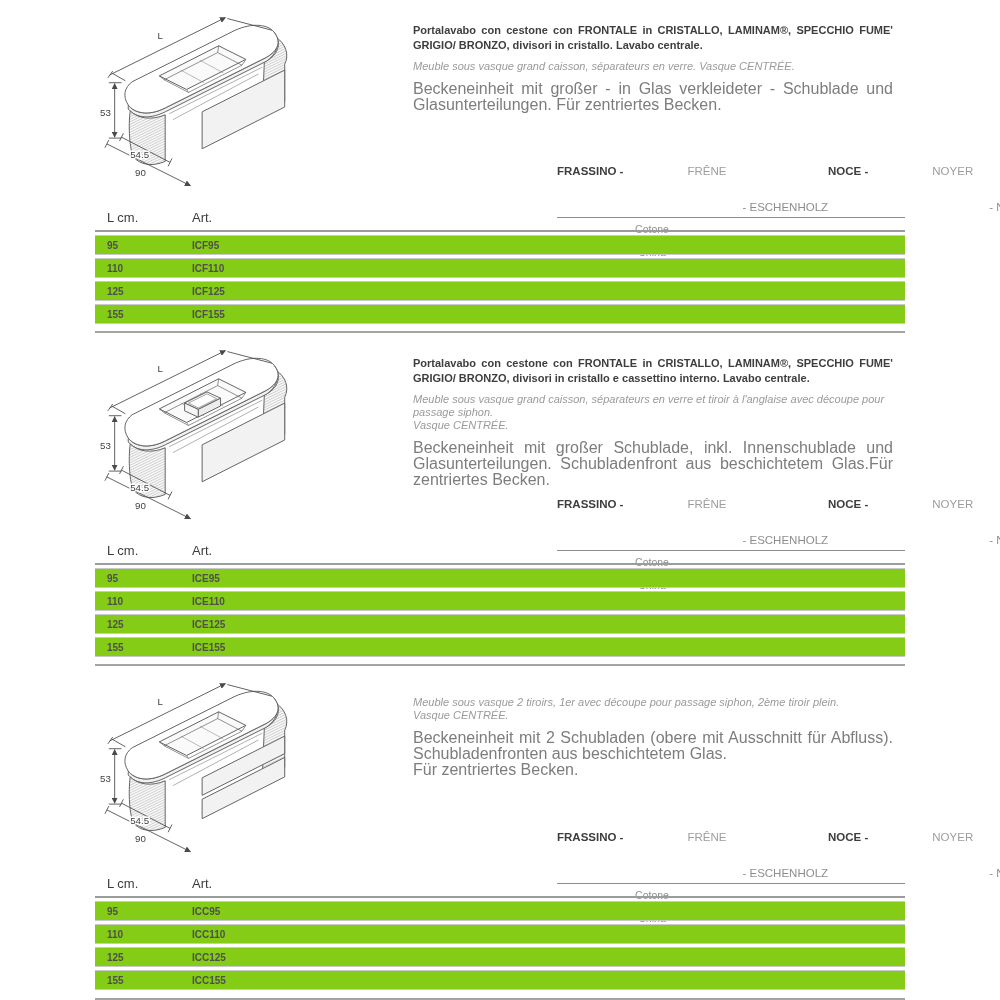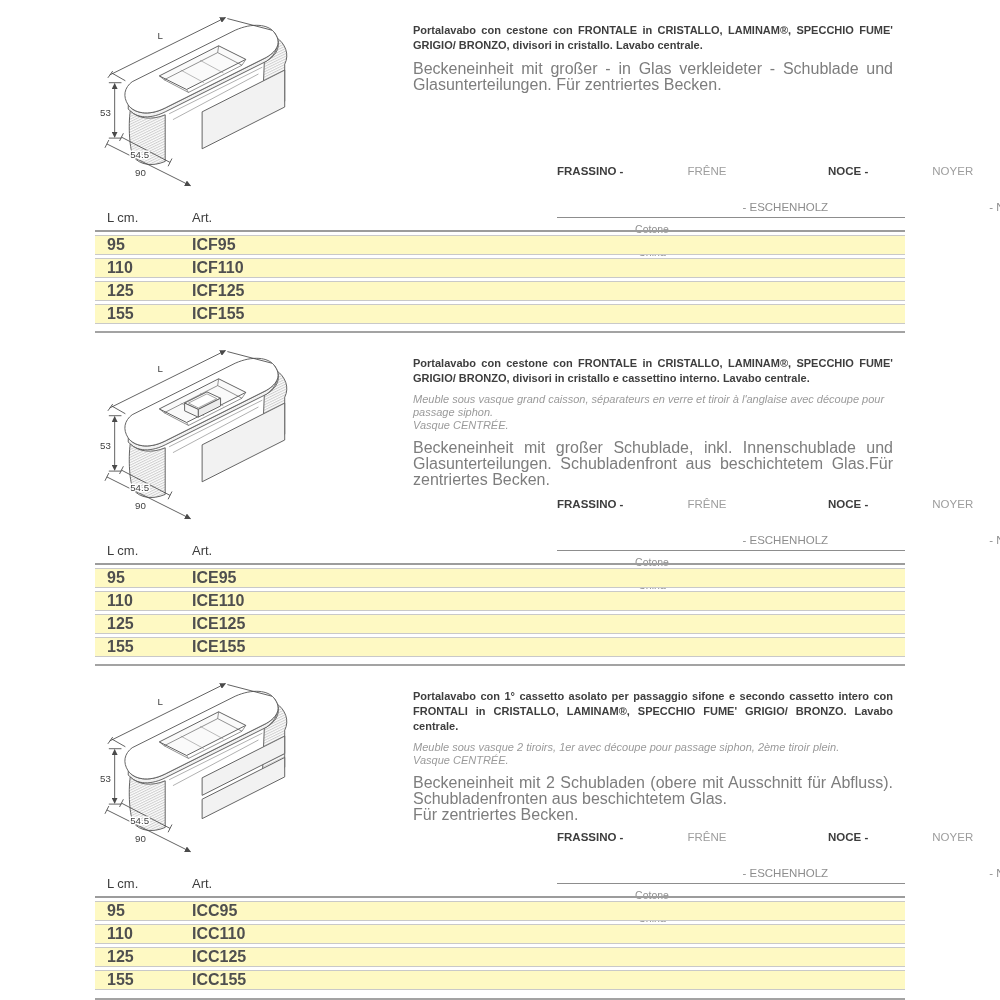--- a/index.html
+++ b/index.html
@@ -30,23 +30,23 @@
   .fi{color:#9d9d9d;margin-left:48px;}
   .fr2{color:#8d8d8d;margin-top:36px;}
   .shades{width:190px;text-align:center;margin-top:6px;font-size:10.5px;
           line-height:11.5px;color:#909090;}
 
   .table{position:absolute;left:0;top:210px;width:810px;}
   .thead{display:flex;border-bottom:2px solid #9c9c9c;padding-bottom:5px;
          font-size:13px;font-weight:normal;color:#3c3c3c;}
   .c1{width:85px;padding-left:12px;box-sizing:content-box;}
   .c2{flex:1;}
-  .trow{display:flex;align-items:center;height:18px;background:#fef9c3;
+  .trow{display:flex;align-items:center;height:18px;background:#84cc16;
         border-top:1px solid #c9c9c9;border-bottom:1px solid #c9c9c9;
-        margin-top:3px;font-size:16px;font-weight:bold;color:#4f4f4f;}
+        margin-top:3px;font-size:10px;font-weight:bold;color:#4f4f4f;}
 </style>
 </head>
 <body>
 
 <div class="page">
 
   <section class="product-section">
     <div class="diagram">
       <svg viewBox="0 0 220 212">
         <defs>
@@ -94,20 +94,21 @@
           <path d="M6,148 L10,140"></path>
         </g>
         <text class="dt" x="60" y="36">L</text>
         <text class="dt" x="1" y="115">53</text>
         <text class="dt" x="32" y="158">54.5</text>
         <text class="dt" x="37" y="177">90</text>
       </svg>
     </div>
     <div class="desc">
       <p class="it">Portalavabo con cestone con FRONTALE in CRISTALLO, LAMINAM®, SPECCHIO FUME' GRIGIO/ BRONZO, divisori in cristallo. Lavabo centrale.</p>
+      <p class="fr">Meuble sous vasque grand caisson, séparateurs en verre. Vasque CENTRÉE.</p>
       <p class="de">Beckeneinheit mit großer - in Glas verkleideter - Schublade und Glasunterteilungen. Für zentriertes Becken.</p>
     </div>
     <div class="finishes">
       <div class="finish-line">
         <span class="fgroup">
           <span class="fb">FRASSINO -</span>
           <span class="fi">FRÊNE</span>
           <span class="fr2">- ESCHENHOLZ</span>
         </span>
         <span class="fgroup">
@@ -277,21 +278,20 @@
           <path d="M8,144 L94,187" marker-end="url(#arr)"></path>
           <path d="M6,148 L10,140"></path>
         </g>
         <text class="dt" x="60" y="36">L</text>
         <text class="dt" x="1" y="115">53</text>
         <text class="dt" x="32" y="158">54.5</text>
         <text class="dt" x="37" y="177">90</text>
       </svg>
     </div>
     <div class="desc">
-      <p class="it">Portalavabo con 1° cassetto asolato per passaggio sifone e secondo cassetto intero con FRONTALI in CRISTALLO, LAMINAM®, SPECCHIO FUME' GRIGIO/ BRONZO. Lavabo centrale.</p>
       <p class="fr">Meuble sous vasque 2 tiroirs, 1er avec découpe pour passage siphon, 2ème tiroir plein.
 Vasque CENTRÉE.</p>
       <p class="de">Beckeneinheit mit 2 Schubladen (obere mit Ausschnitt für Abfluss). Schubladenfronten aus beschichtetem Glas.
 Für zentriertes Becken.</p>
     </div>
     <div class="finishes">
       <div class="finish-line">
         <span class="fgroup">
           <span class="fb">FRASSINO -</span>
           <span class="fi">FRÊNE</span>

